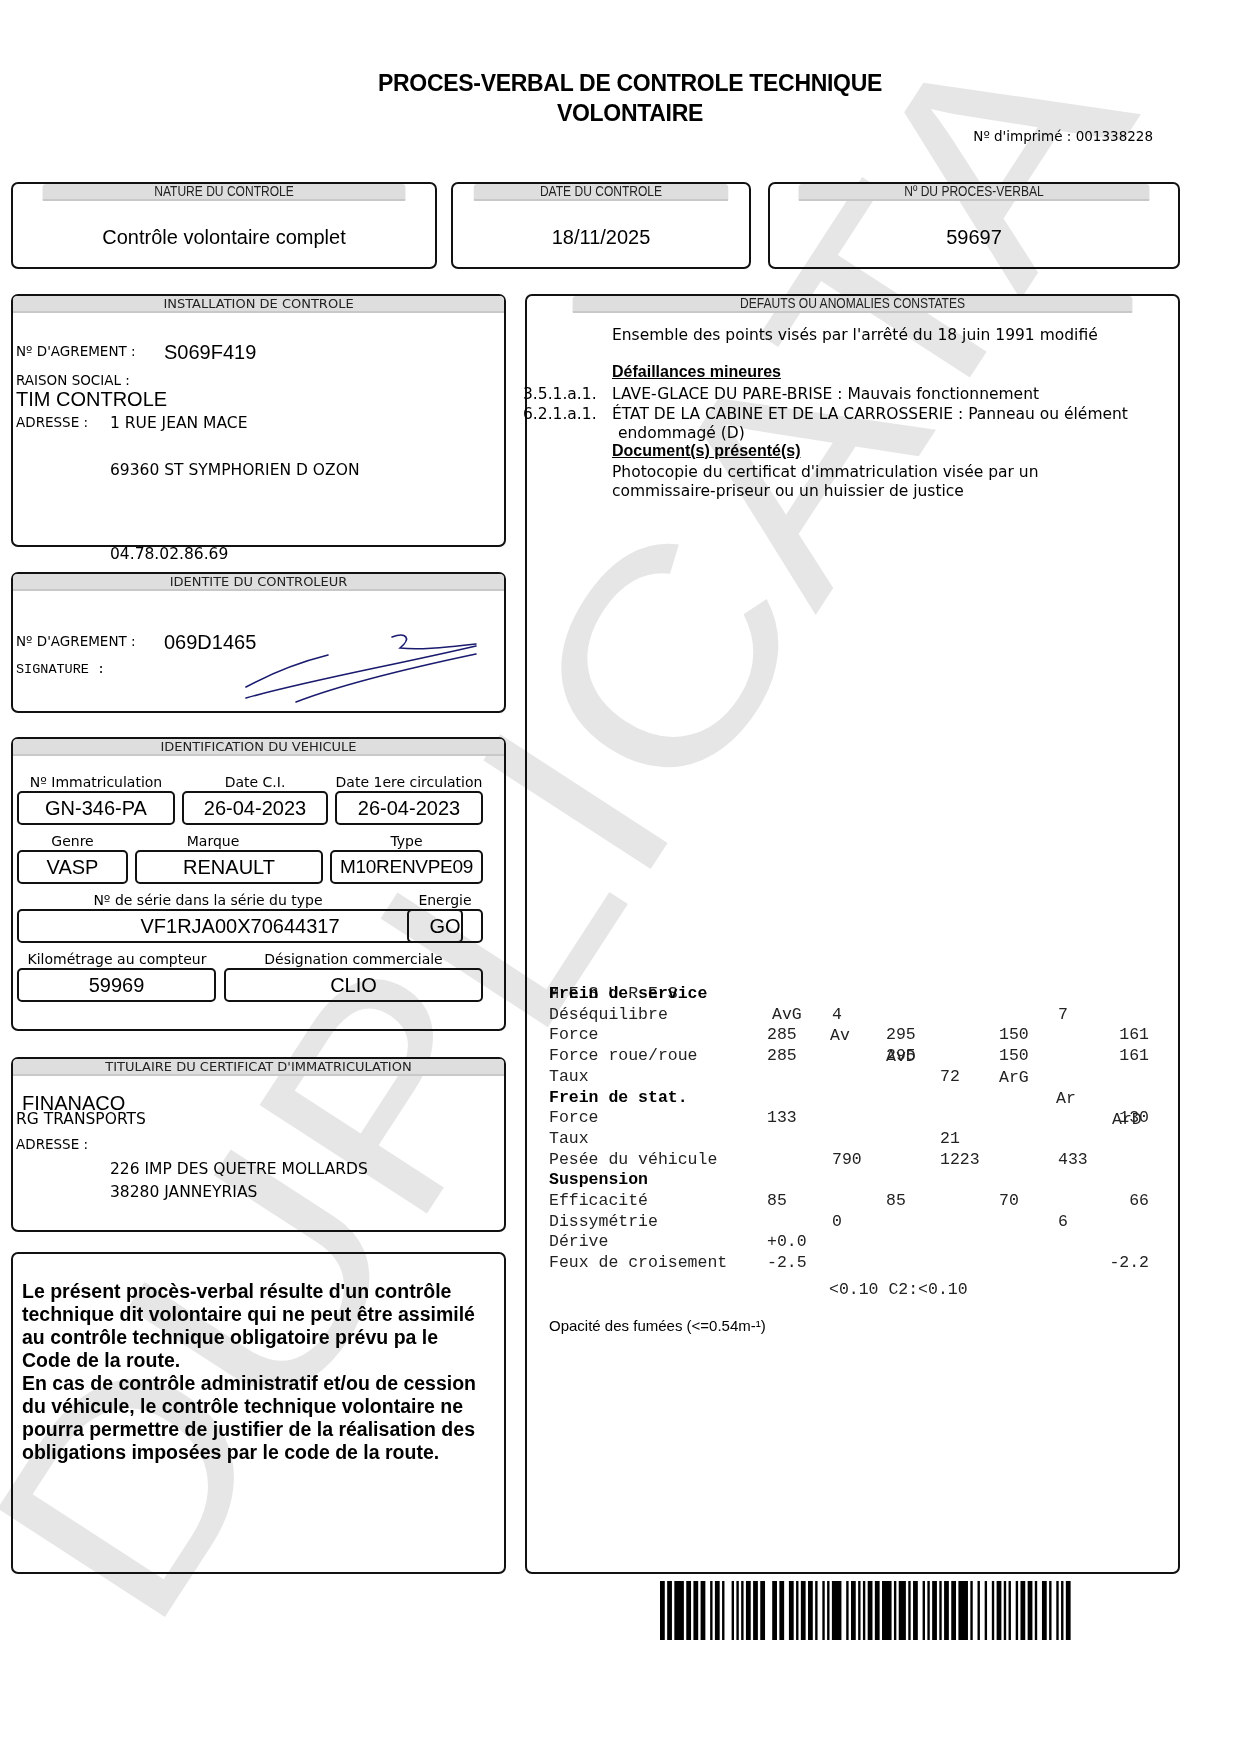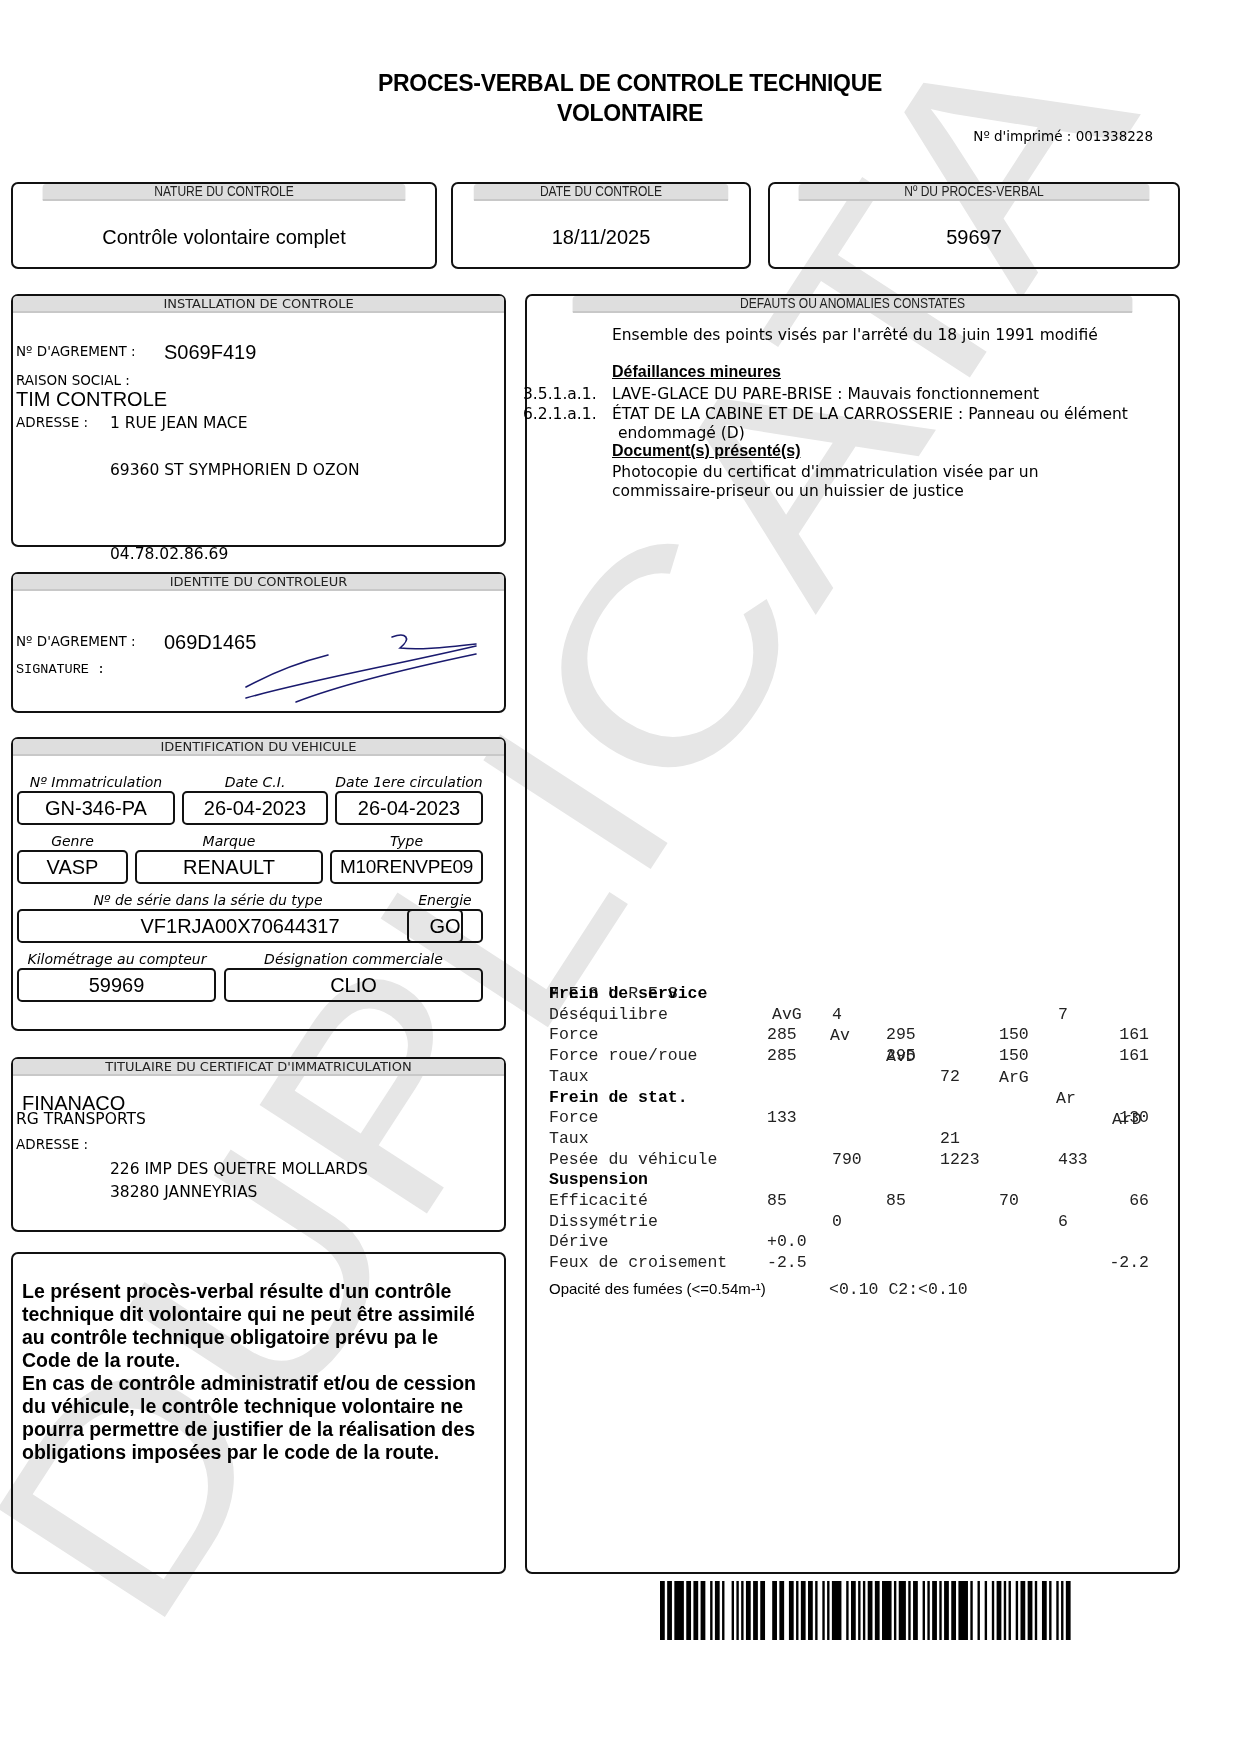--- a/index.html
+++ b/index.html
@@ -10,30 +10,30 @@
 
   .box { position: absolute; border: 2.5px solid #111; border-radius: 7px; box-sizing: border-box; background: transparent; overflow: visible; }
   .box-head { height: 15px; background: #dedede; border-bottom: 2px solid #c8c8c8; border-radius: 4px 4px 0 0; text-align: center; font-family: "DejaVu Sans", sans-serif; font-size: 13px; line-height: 15px; color: #222; white-space: nowrap; overflow: hidden; }
   .box-head.narrow { font-family: "Liberation Sans", sans-serif; font-size: 14px; transform: scaleX(0.86); }
   .big-val { position: absolute; left: 0; right: 0; text-align: center; font-family: "Liberation Sans", sans-serif; font-size: 20px; }
 
   .lbl { position: absolute; font-family: "DejaVu Sans", sans-serif; font-size: 13.5px; }
   .val-sans { position: absolute; font-family: "Liberation Sans", sans-serif; font-size: 20px; }
   .val-dv { position: absolute; font-family: "DejaVu Sans", sans-serif; font-size: 15.5px; }
 
-  .fld-lbl { position: absolute; font-family: "DejaVu Sans", sans-serif; font-size: 14px; text-align: center; white-space: nowrap; font-style: italic; }
+  .fld-lbl { position: absolute; font-family: "DejaVu Sans", sans-serif; font-size: 14px; text-align: center; white-space: nowrap; }
   .fld { position: absolute; border: 2px solid #111; border-radius: 5px; box-sizing: border-box; height: 34px; text-align: center; font-family: "Liberation Sans", sans-serif; font-size: 20px; line-height: 30px; white-space: nowrap; overflow: hidden; }
 
   .def { position: absolute; font-family: "DejaVu Sans", sans-serif; font-size: 15.5px; line-height: 20px; white-space: nowrap; }
   .def-h { position: absolute; font-family: "Liberation Sans", sans-serif; font-weight: bold; font-size: 16px; text-decoration: underline; white-space: nowrap; }
 
   .mes { position: absolute; left: 549px; font-family: "Liberation Mono", monospace; font-size: 16.5px; line-height: 21px; white-space: pre; color: #222; }
   .mes.bold { font-weight: bold; color: #000; }
   .mes-cell { position: absolute; white-space: pre; }
-  .opac { position: absolute; left: 549px; font-family: "Liberation Sans", sans-serif; font-size: 15px; }
+  .opac { position: absolute; left: 549px; font-family: "Liberation Sans", sans-serif; font-size: 15px; margin-top: 37px; }
 
   .legal { position: absolute; left: 22px; top: 1280px; width: 470px; font-family: "Liberation Sans", sans-serif; font-weight: bold; font-size: 19.5px; line-height: 23px; }
 
   .watermark { position: absolute; left: 0; top: 0; width: 1241px; height: 1754px; pointer-events: none; }
   .barcode { position: absolute; left: 660px; top: 1581px; width: 413px; height: 59px; }
 </style>
 </head>
 <body>
 
 <svg class="watermark" viewBox="0 0 1241 1754">
@@ -93,21 +93,21 @@
 
 <div class="fld-lbl" style="left:17px; top:774px; width:158px;">Nº Immatriculation</div>
 <div class="fld" style="left:17px; top:791px; width:158px;">GN-346-PA</div>
 <div class="fld-lbl" style="left:182px; top:774px; width:146px;">Date C.I.</div>
 <div class="fld" style="left:182px; top:791px; width:146px;">26-04-2023</div>
 <div class="fld-lbl" style="left:331px; top:774px; width:156px;">Date 1ere circulation</div>
 <div class="fld" style="left:335px; top:791px; width:148px;">26-04-2023</div>
 
 <div class="fld-lbl" style="left:17px; top:833px; width:111px;">Genre</div>
 <div class="fld" style="left:17px; top:850px; width:111px;">VASP</div>
-<div class="fld-lbl" style="left:135px; top:833px; width:188px;">Marque</div>
+<div class="fld-lbl" style="left:119px; top:833px; width:188px;">Marque</div>
 <div class="fld" style="left:135px; top:850px; width:188px;">RENAULT</div>
 <div class="fld-lbl" style="left:330px; top:833px; width:153px;">Type</div>
 <div class="fld" style="left:330px; top:850px; width:153px; font-size:19px; letter-spacing:-0.3px;">M10RENVPE09</div>
 
 <div class="fld-lbl" style="left:17px; top:892px; width:382px;">Nº de série dans la série du type</div>
 <div class="fld" style="left:17px; top:909px; width:446px;">VF1RJA00X70644317</div>
 <div class="fld-lbl" style="left:407px; top:892px; width:76px;">Energie</div>
 <div class="fld" style="left:407px; top:909px; width:76px;">GO</div>
 
 <div class="fld-lbl" style="left:17px; top:951px; width:200px;">Kilométrage au compteur</div>

